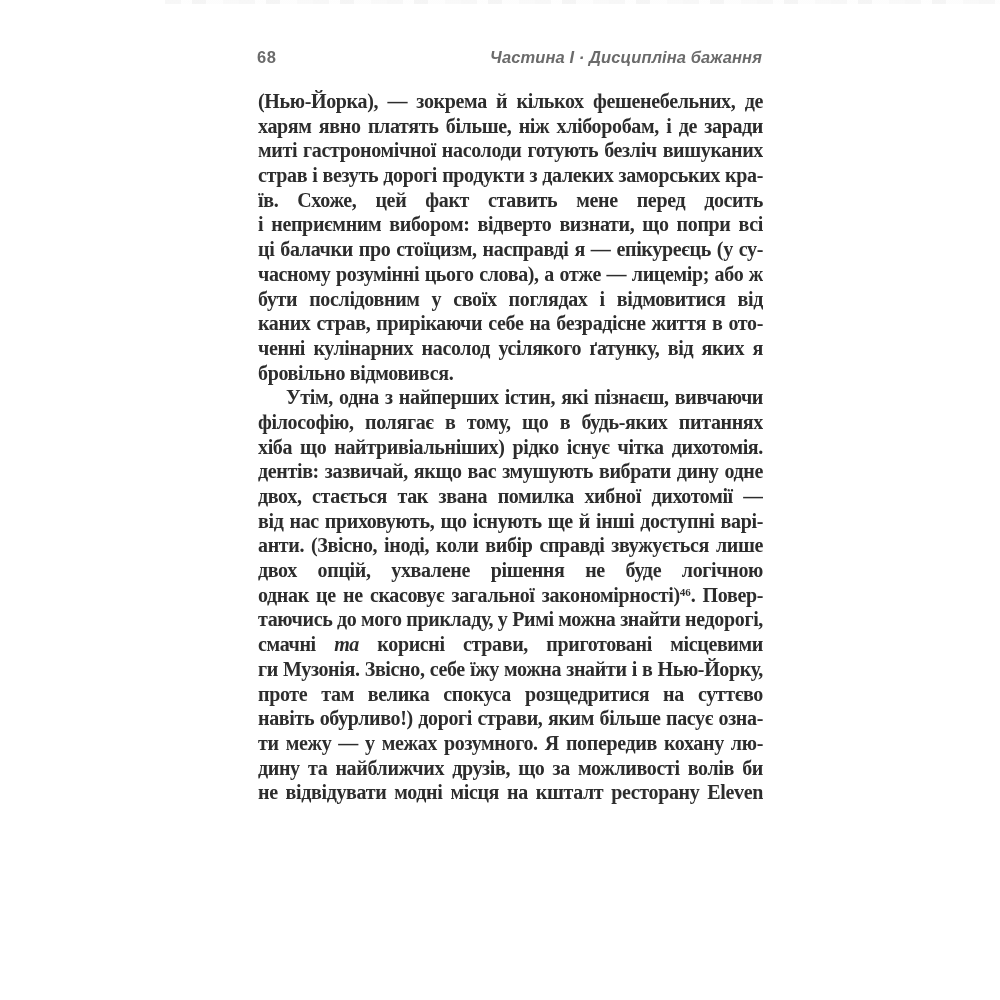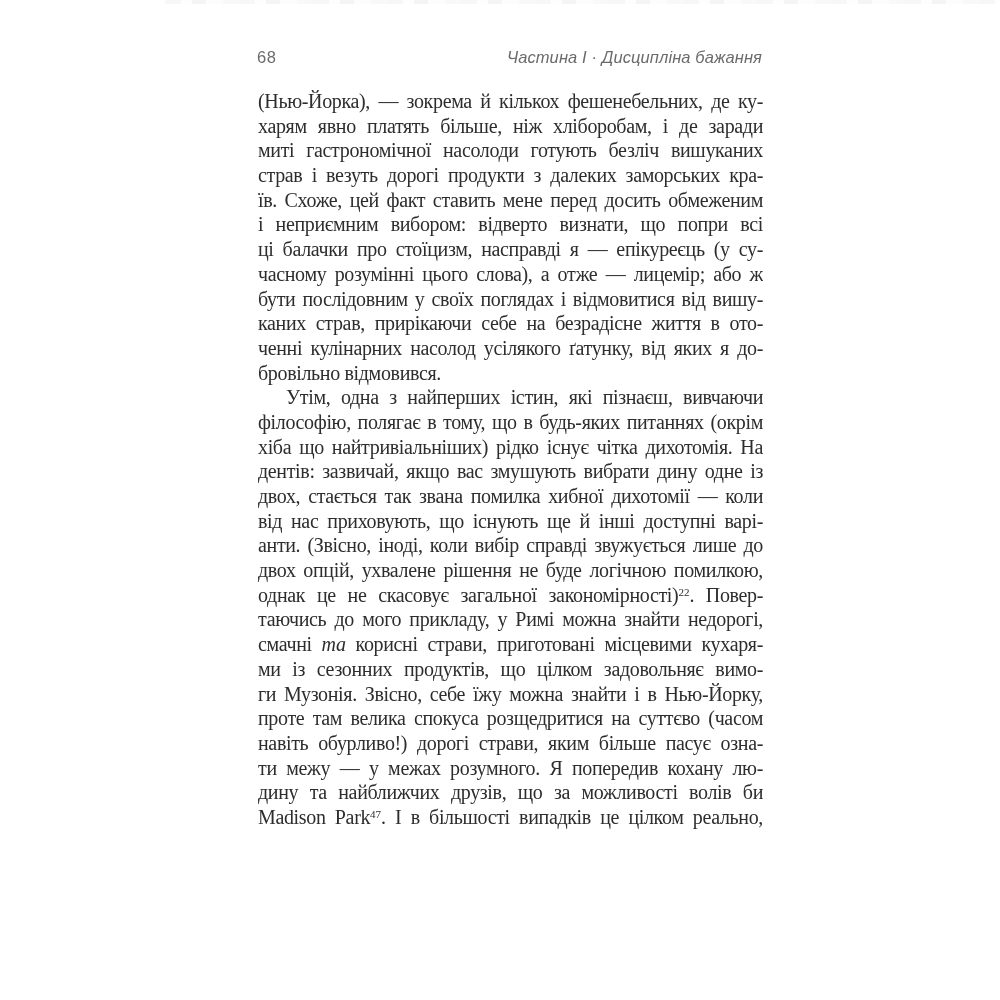--- a/index.html
+++ b/index.html
@@ -11,20 +11,21 @@
   html, body {
     width: 1000px; height: 1000px;
     background: var(--background);
     overflow: hidden;
     font-family: "Liberation Serif", "DejaVu Serif", serif;
   }
   .page {
     position: relative;
     width: 822px; height: 1000px;
     background: var(--background);
+    font-weight: bold;
   }
   .scan-edge {
     position: absolute;
     top: 0; left: 165px;
     width: 835px; height: 4px;
     background: repeating-linear-gradient(90deg,
       rgba(110,110,110,0.10) 0 16px,
       rgba(110,110,110,0.02) 16px 27px,
       rgba(110,110,110,0.13) 27px 41px,
       rgba(110,110,110,0.03) 41px 58px,
@@ -110,25 +111,24 @@
       </div>
       <div class="paragraph">
         <div class="line indent">Утім, одна з найперших істин, які пізнаєш, вивчаючи</div>
         <div class="line">філософію, полягає в тому, що в будь-яких питаннях (окрім</div>
         <div class="line">хіба що найтривіальніших) рідко існує чітка дихотомія. На</div>
         <div class="line">дентів: зазвичай, якщо вас змушують вибрати дину одне із</div>
         <div class="line">двох, стається так звана помилка хибної дихотомії — коли</div>
         <div class="line">від нас приховують, що існують ще й інші доступні варі-</div>
         <div class="line">анти. (Звісно, іноді, коли вибір справді звужується лише до</div>
         <div class="line">двох опцій, ухвалене рішення не буде логічною помилкою,</div>
-        <div class="line">однак це не скасовує загальної закономірності)<sup>22</sup>. Повер-</div>
+        <div class="line">однак це не скасовує загальної закономірності)<sup>46</sup>. Повер-</div>
         <div class="line">таючись до мого прикладу, у Римі можна знайти недорогі,</div>
         <div class="line">смачні <i>та</i> корисні страви, приготовані місцевими кухаря-</div>
-        <div class="line">ми із сезонних продуктів, що цілком задовольняє вимо-</div>
         <div class="line">ги Музонія. Звісно, себе їжу можна знайти і в Нью-Йорку,</div>
         <div class="line">проте там велика спокуса розщедритися на суттєво (часом</div>
         <div class="line">навіть обурливо!) дорогі страви, яким більше пасує озна-</div>
         <div class="line">ти межу — у межах розумного. Я попередив кохану лю-</div>
         <div class="line">дину та найближчих друзів, що за можливості волів би</div>
-        <div class="line">Madison Park<sup>47</sup>. І в більшості випадків це цілком реально,</div>
+        <div class="line">не відвідувати модні місця на кшталт ресторану Eleven</div>
       </div>
     </div>
 </div>
 
 </body></html>

